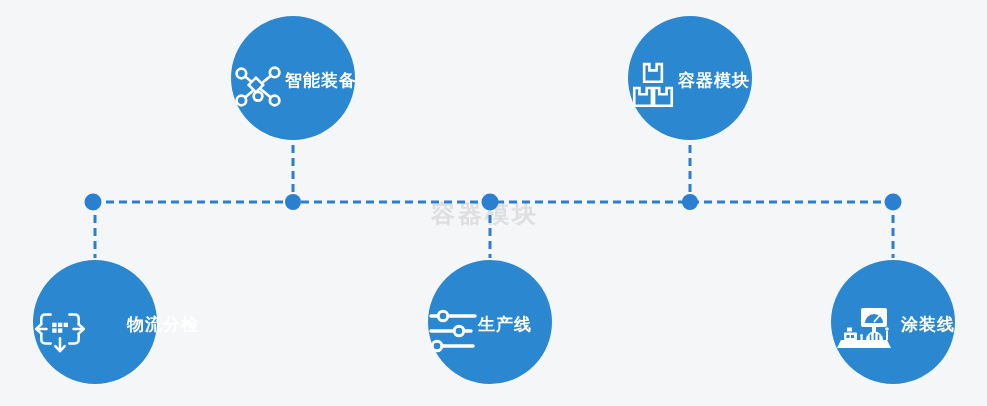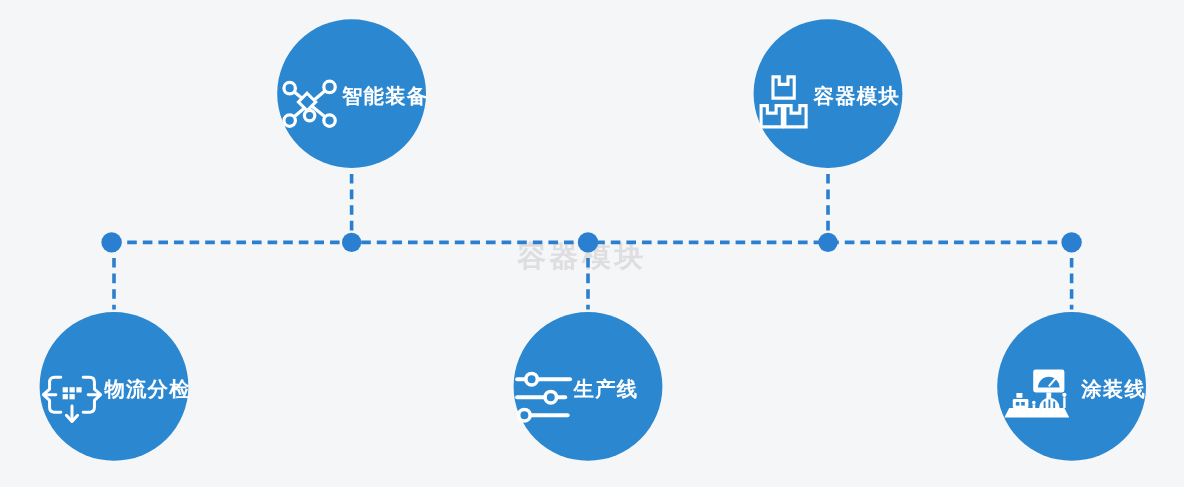--- a/index.html
+++ b/index.html
@@ -17,21 +17,21 @@
     font-weight:bold;z-index:1;user-select:none;
   }
   .connectors{position:absolute;left:0;top:0;z-index:2;}
   .node{
     position:absolute;width:124px;height:124px;border-radius:50%;
     background:#2b87d0;z-index:3;
     display:flex;flex-direction:row;align-items:center;
   }
   .node.top-left{left:231px;top:16px;}
   .node.top-right{left:628px;top:16px;}
-  .node.bottom-left{left:33px;top:260px;}
+  .node.bottom-left{left:33px;top:260px;gap:40px;}
   .node.bottom-middle{left:428px;top:260px;}
   .node.bottom-right{left:831px;top:260px;justify-content:space-between;}
   .icon-wrap{
     height:58px;margin-top:18px;
     display:flex;align-items:center;justify-content:center;
   }
   .node-label{
     margin-top:5px;color:#ffffff;font-size:17px;font-weight:bold;
     letter-spacing:1px;white-space:nowrap;
   }

